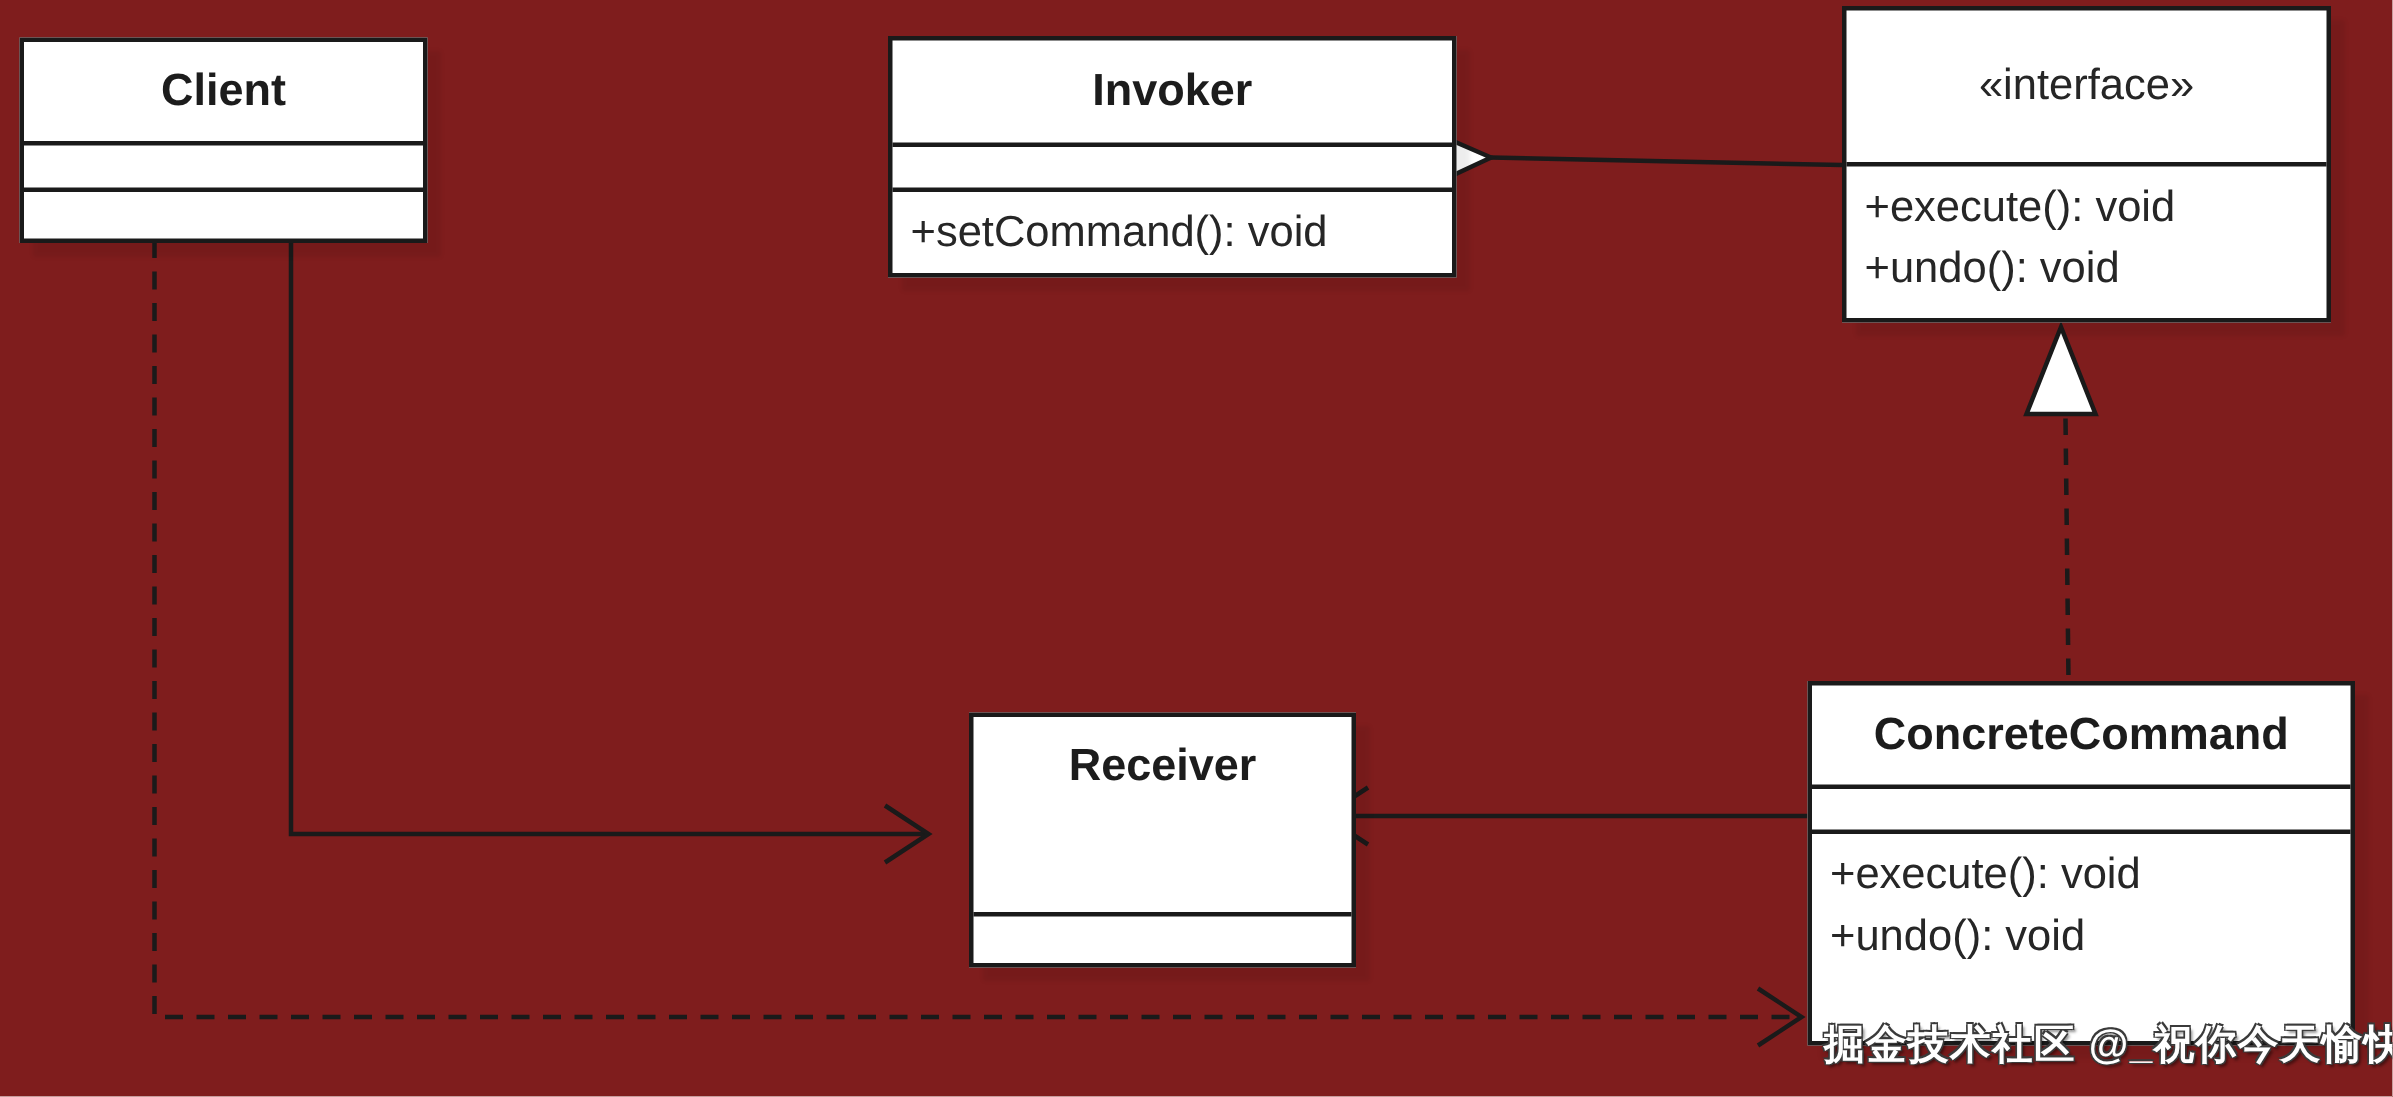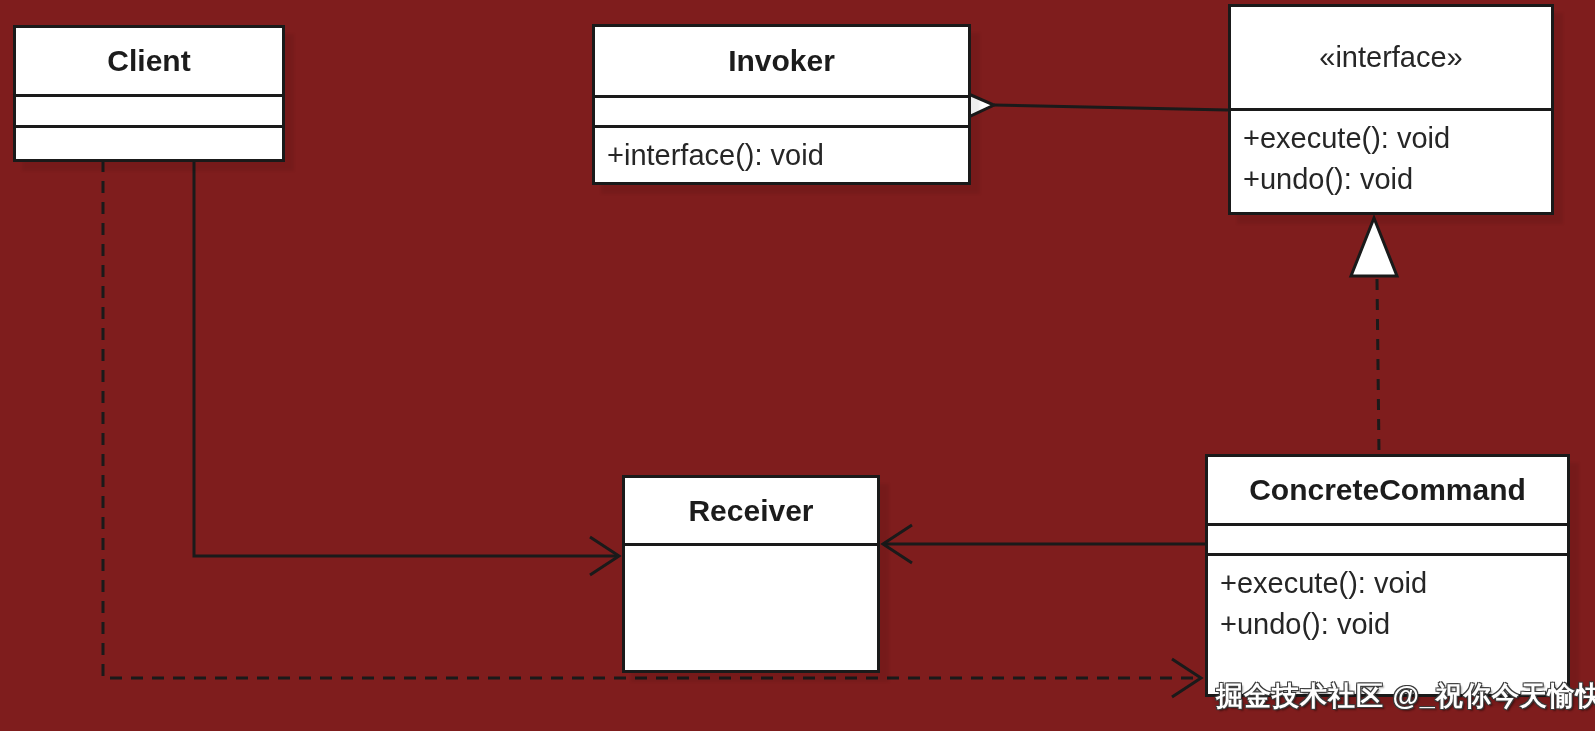--- a/index.html
+++ b/index.html
@@ -72,21 +72,21 @@
   .client .uml-title { height: 66px; }
   .client .attrs     { height: 31px; }
 
   .invoker         { left: 553px;  top: 24px;  width: 379px; height: 161px; margin-left: 39px; }
   .invoker .uml-title { height: 68px; }
   .invoker .attrs     { height: 30px; }
 
   .command         { left: 1228px; top: 4px;   width: 326px; height: 211px; }
   .command .uml-title { height: 101px; }
 
-  .receiver        { left: 622px;  top: 475px; width: 258px; height: 198px; }
+  .receiver        { left: 646px;  top: 475px; width: 258px; height: 170px; justify-content: space-between; }
   .receiver .uml-title { height: 65px; }
   .receiver .attrs    { height: 34px; }
 
   .concrete        { left: 1205px; top: 454px; width: 365px; height: 243px; }
   .concrete .uml-title { height: 66px; }
   .concrete .attrs    { height: 30px; }
 
   .watermark {
     position: absolute;
     left: 1216px;
@@ -150,21 +150,21 @@
     <div class="compartment attrs"></div>
     <div class="compartment fill"></div>
   </div>
 
   <div class="uml-class invoker">
     <div class="uml-title">
       <span>Invoker</span>
     </div>
     <div class="compartment attrs"></div>
     <div class="compartment fill methods">
-      <div class="method-row">+interface(): void</div>
+      <div class="method-row">+setCommand(): void</div>
     </div>
   </div>
 
   <div class="uml-class command">
     <div class="uml-title">
       <span class="uml-stereotype">«interface»</span>
     </div>
     <div class="compartment fill methods">
       <div class="method-row">+execute(): void</div>
       <div class="method-row">+undo(): void</div>

